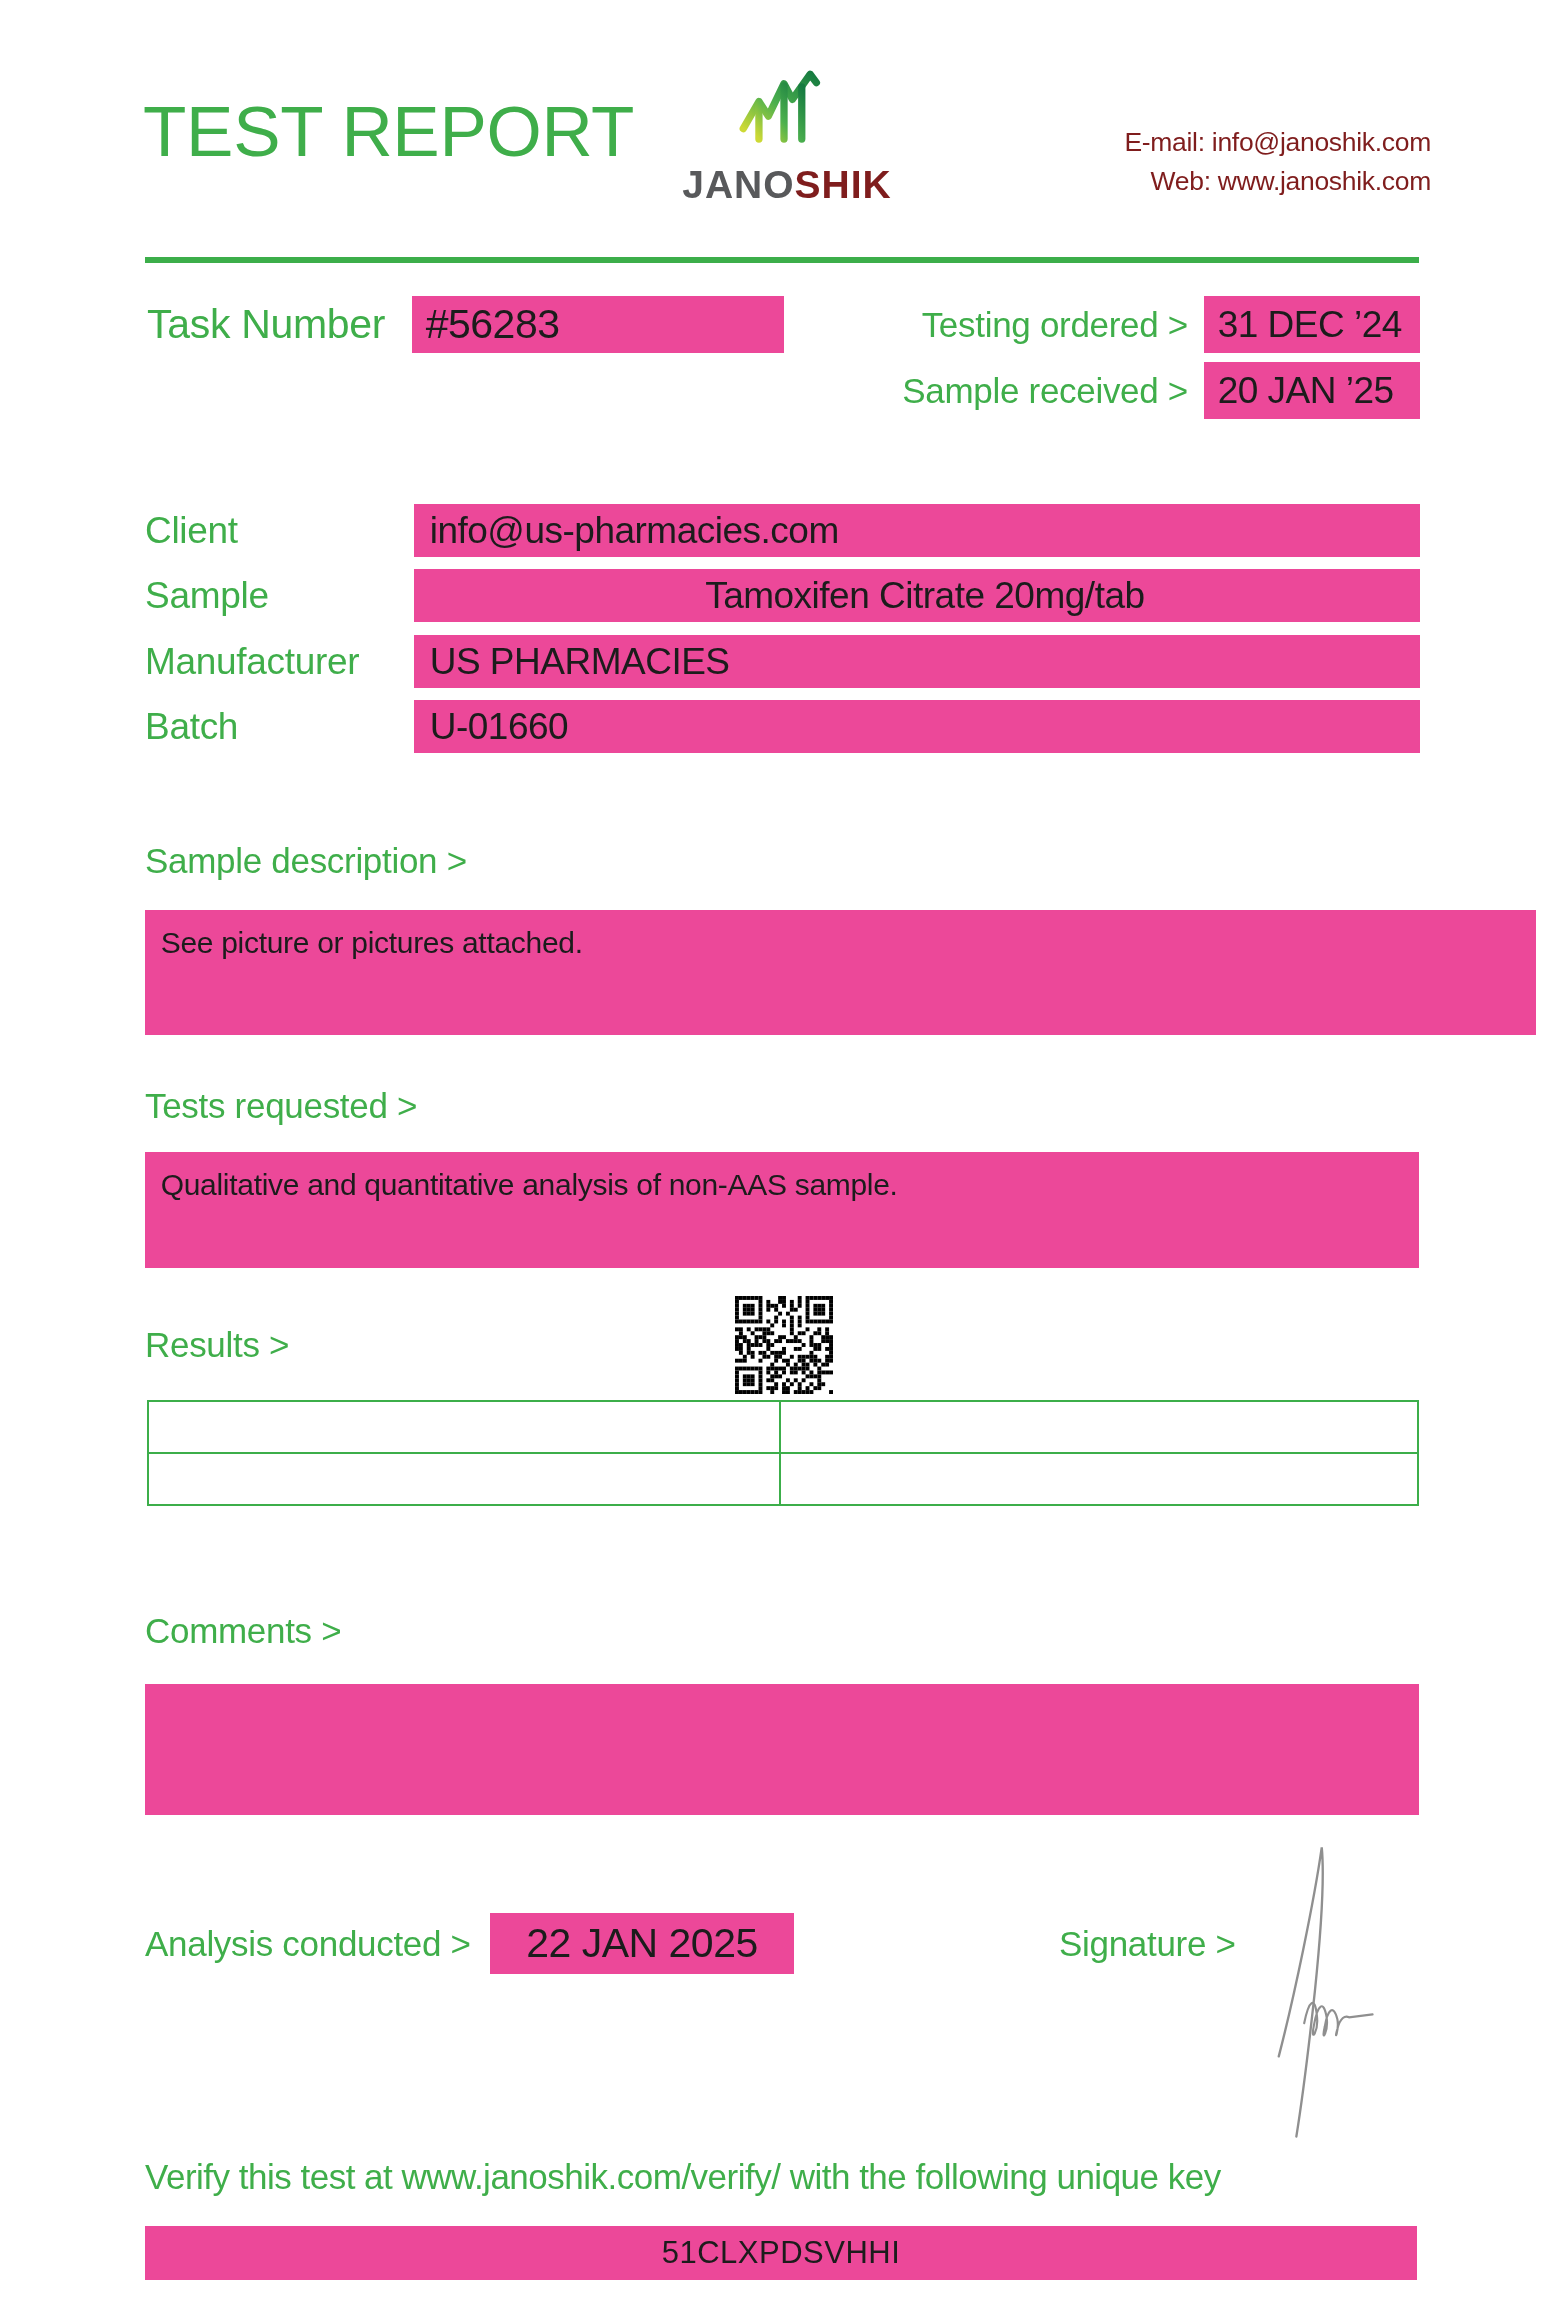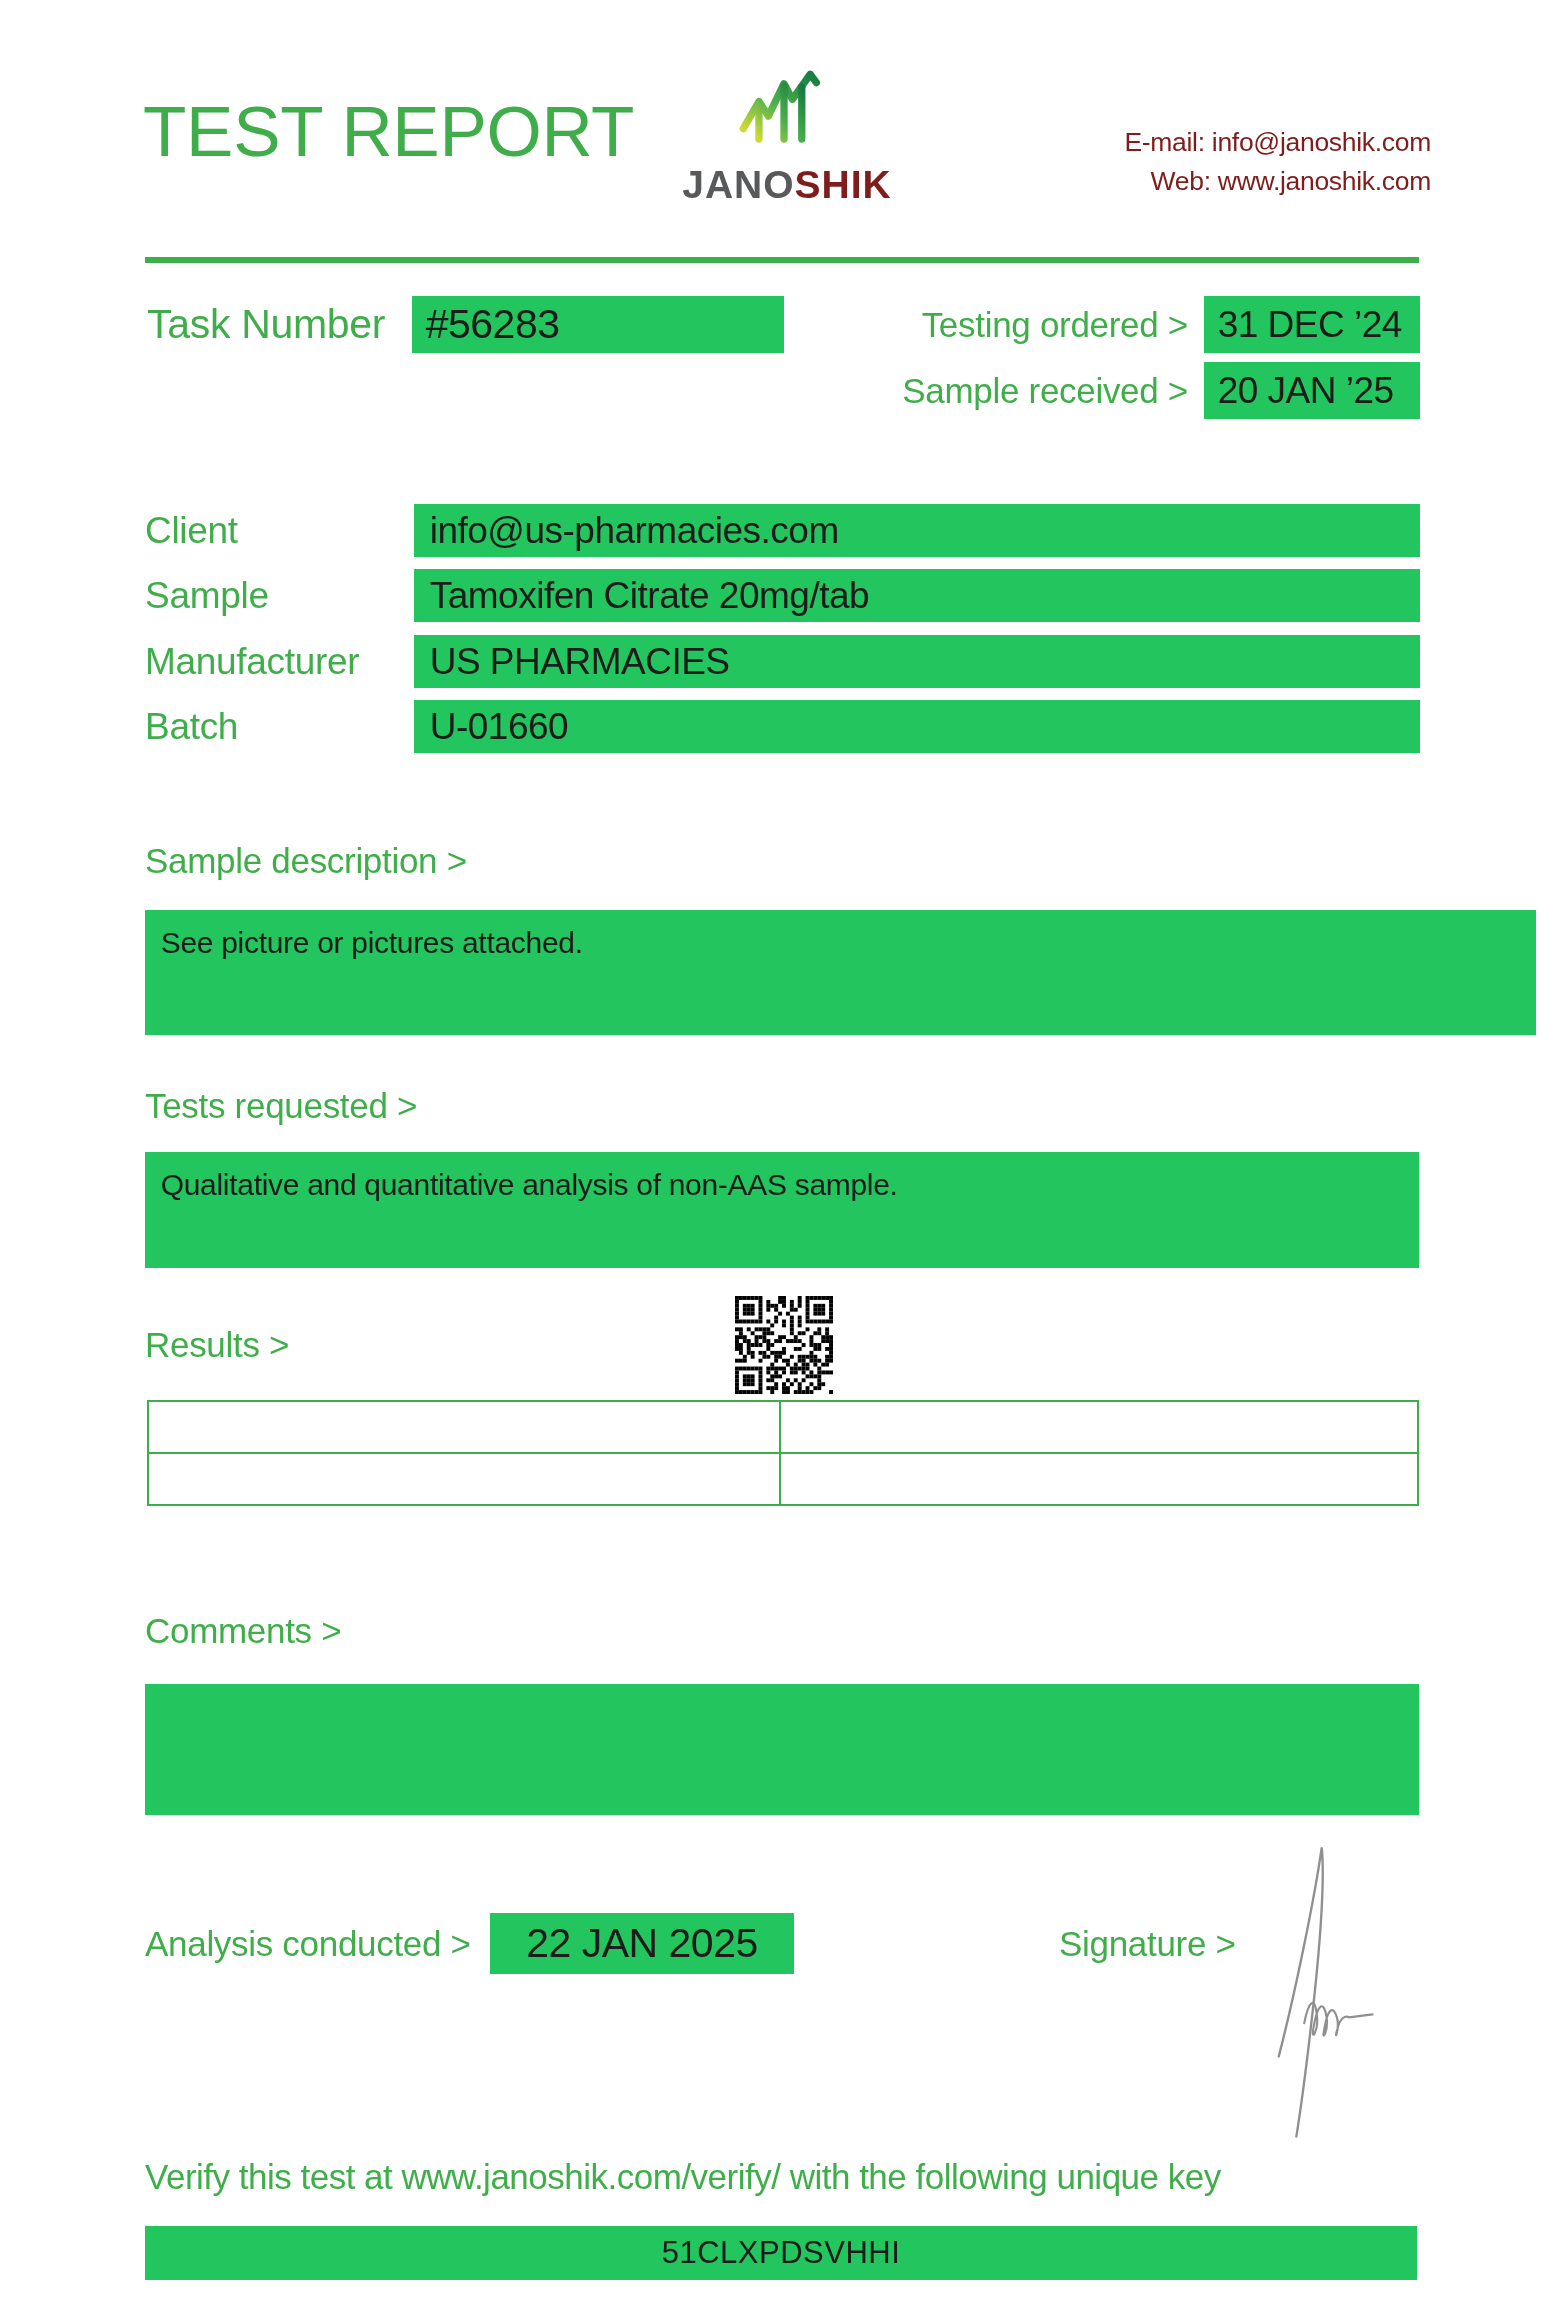--- a/index.html
+++ b/index.html
@@ -22,38 +22,38 @@
   }
   .logo-word .green { color:#7f1d1d; }
   .contact {
     right:137px; top:123px; text-align:right;
     font-size:26.5px; line-height:39px; color:#7f1d1d; letter-spacing:-0.3px;
   }
   .rule { left:145px; top:257px; width:1274px; height:5.9px; background:#3cae4a; }
 
   
   .glabel { color:#3fae4a; white-space:nowrap; letter-spacing:-0.3px; }
-  .graybox { background:#22c55e; }
+  .graybox { background:#ec4899; }
 
   
   .task-label   { left:147px; top:296px; font-size:41px; line-height:57px; }
   .task-box     { left:412px; top:296px; width:372px; height:57px;
                   font-size:41px; line-height:57px; padding-left:13.7px; letter-spacing:-0.5px; }
   .ord-label    { left:833px;  top:296px; width:355px; text-align:right; font-size:35px; line-height:57px; }
   .ord-box      { left:1204px; top:296px; width:216px; height:57px;
                   font-size:37px; line-height:57px; padding-left:13.7px; letter-spacing:-0.5px; }
   .rec-label    { left:833px;  top:362px; width:355px; text-align:right; font-size:35px; line-height:57px; }
   .rec-box      { left:1204px; top:362px; width:216px; height:57px;
                   font-size:37px; line-height:57px; padding-left:13.7px; letter-spacing:-0.5px; }
 
   
   .drow-label { left:145px; font-size:37px; line-height:53px; }
   .drow-bar   { left:414px; width:1006px; height:53px;
                 font-size:37px; line-height:53px; padding-left:15.7px; letter-spacing:-0.5px; }
-  .y0 { top:504px; } .y1 { top:569px; } .y2 { top:635px; } .y3 { top:700px; }
+  .y0 { top:504px; } .y1 { top:569px;text-align:center; } .y2 { top:635px; } .y3 { top:700px; }
 
   
   .sect { left:145px; font-size:35px; line-height:43px; }
   .h-desc    { top:839px; }  .b-desc    { left:145px; top:910px;  width:1391px; height:125px; }
   .h-tests   { top:1084px; } .b-tests   { left:145px; top:1152px; width:1274px; height:116px; }
   .h-results { top:1323px; }
   .h-comm    { top:1609px; } .b-comm    { left:145px; top:1684px; width:1274px; height:131px; }
   .boxtext { padding:13.7px 17.6px 0 15.7px; font-size:30px; line-height:37px; letter-spacing:-0.3px; }
 
   

